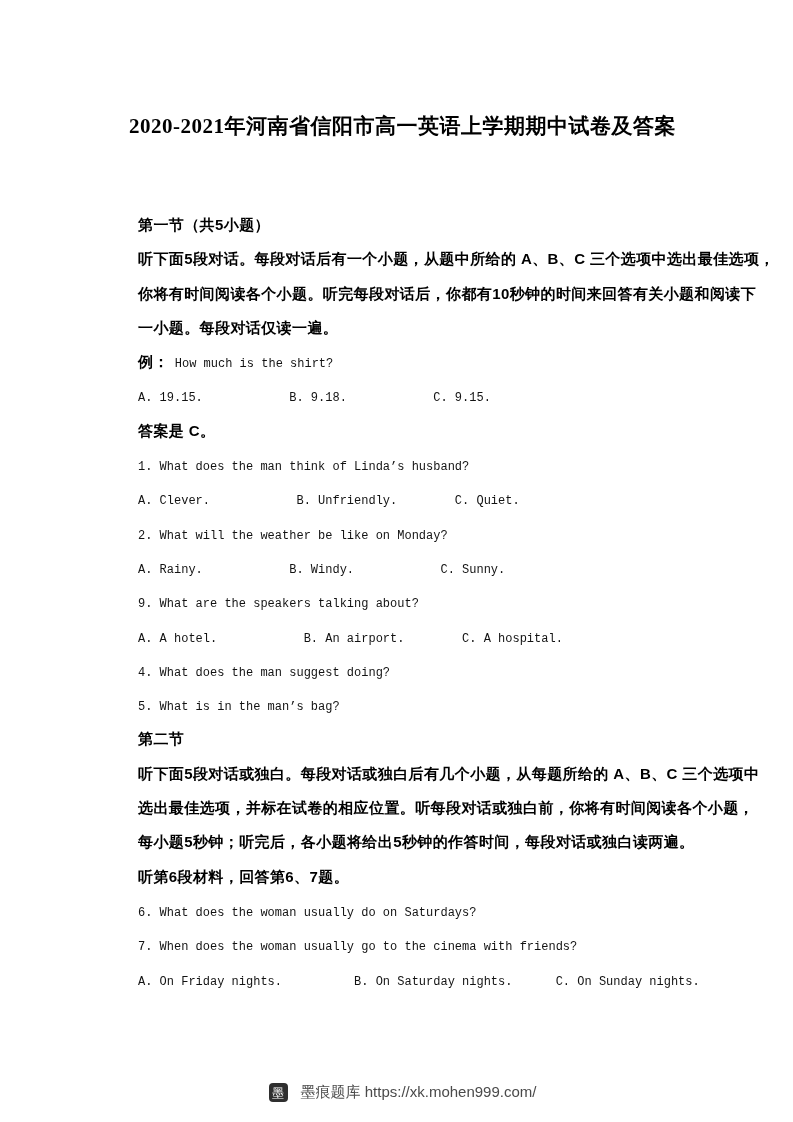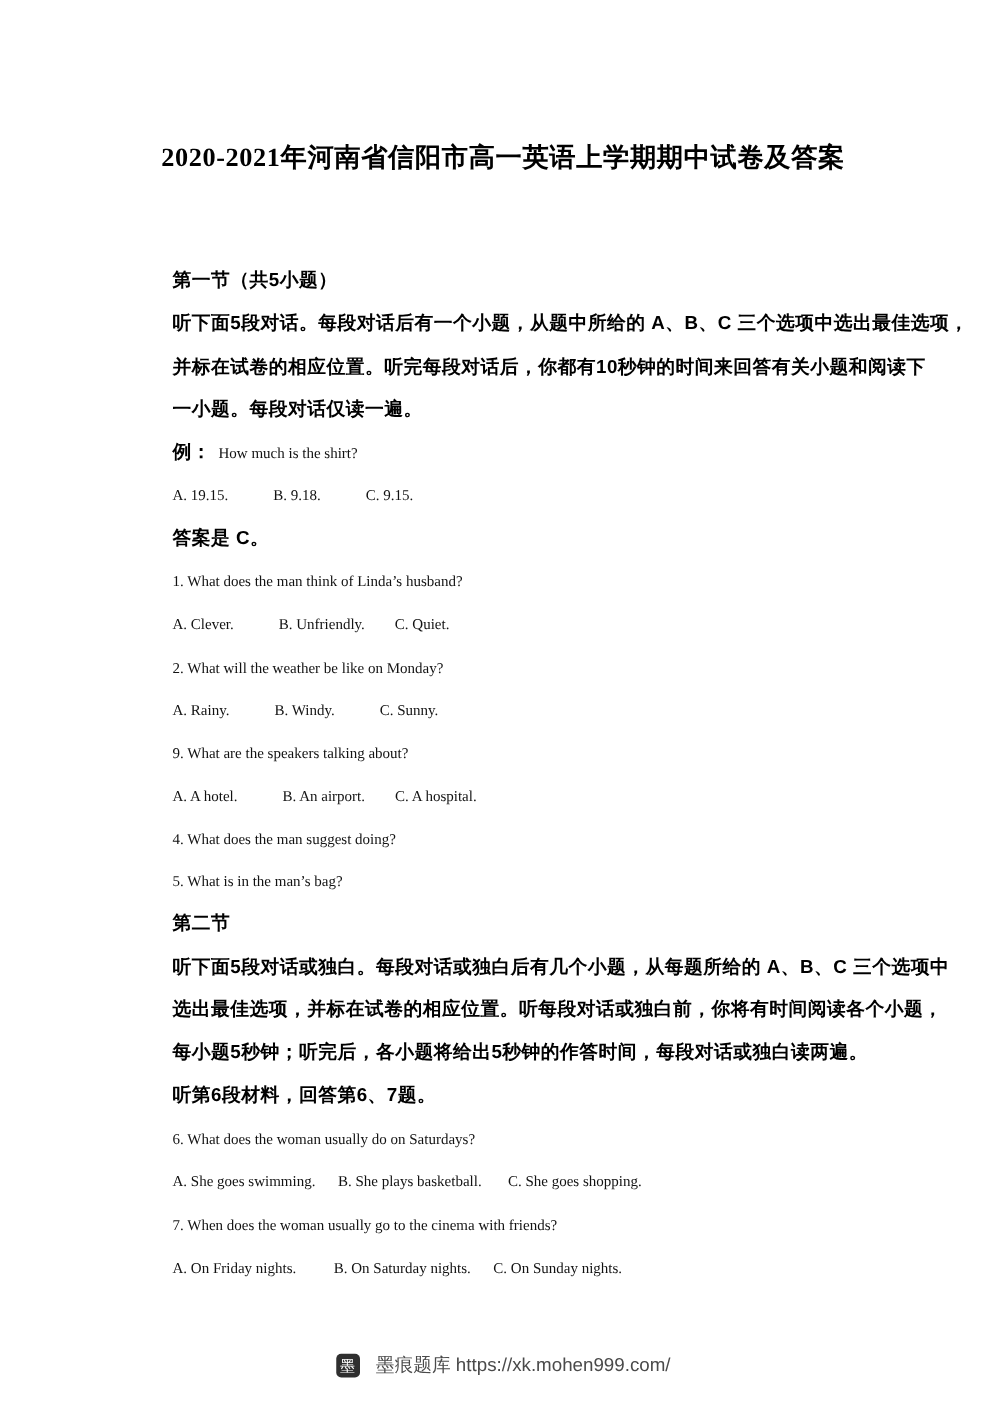--- a/index.html
+++ b/index.html
@@ -41,21 +41,21 @@
     white-space: pre;
   }
   .cn {
     font-family: "Liberation Sans", sans-serif;
     font-weight: 700;
     font-size: 15px;
     letter-spacing: 0.4px;
     color: #000;
   }
   .en {
-    font-family: Liberation Serif, serif;
+    font-family: Liberation Mono, monospace;
     font-weight: 400;
     font-size: 12px;
     color: #121212;
   }
   .footer {
     position: absolute;
     top: 1068px;
     left: 0;
     right: 0;
     display: flex;
@@ -84,40 +84,39 @@
 </head>
 <body>
 
 <div class="page">
 
   <div class="title">2020-2021年河南省信阳市高一英语上学期期中试卷及答案</div>
 
   <div class="content">
       <div class="line"><span class="cn">第一节（共5小题）</span></div>
       <div class="line"><span class="cn">听下面5段对话。每段对话后有一个小题，从题中所给的 A、B、C 三个选项中选出最佳选项，</span></div>
-      <div class="line"><span class="cn">并标在试卷的相应位置。听完每段对话后，你都有10秒钟的时间来回答有关小题和阅读下</span></div>
+      <div class="line"><span class="cn">你将有时间阅读各个小题。听完每段对话后，你都有10秒钟的时间来回答有关小题和阅读下</span></div>
       <div class="line"><span class="cn">一小题。每段对话仅读一遍。</span></div>
       <div class="line"><span class="cn">例：</span><span class="en">How much is the shirt?</span></div>
       <div class="line"><span class="en">A. 19.15.            B. 9.18.            C. 9.15.</span></div>
       <div class="line"><span class="cn">答案是 C。</span></div>
       <div class="line"><span class="en">1. What does the man think of Linda’s husband?</span></div>
       <div class="line"><span class="en">A. Clever.            B. Unfriendly.        C. Quiet.</span></div>
       <div class="line"><span class="en">2. What will the weather be like on Monday?</span></div>
       <div class="line"><span class="en">A. Rainy.            B. Windy.            C. Sunny.</span></div>
       <div class="line"><span class="en">9. What are the speakers talking about?</span></div>
       <div class="line"><span class="en">A. A hotel.            B. An airport.        C. A hospital.</span></div>
       <div class="line"><span class="en">4. What does the man suggest doing?</span></div>
       <div class="line"><span class="en">5. What is in the man’s bag?</span></div>
       <div class="line"><span class="cn">第二节</span></div>
       <div class="line"><span class="cn">听下面5段对话或独白。每段对话或独白后有几个小题，从每题所给的 A、B、C 三个选项中</span></div>
       <div class="line"><span class="cn">选出最佳选项，并标在试卷的相应位置。听每段对话或独白前，你将有时间阅读各个小题，</span></div>
       <div class="line"><span class="cn">每小题5秒钟；听完后，各小题将给出5秒钟的作答时间，每段对话或独白读两遍。</span></div>
       <div class="line"><span class="cn">听第6段材料，回答第6、7题。</span></div>
       <div class="line"><span class="en">6. What does the woman usually do on Saturdays?</span></div>
-      <div class="line"><span class="en">A. She goes swimming.      B. She plays basketball.       C. She goes shopping.</span></div>
       <div class="line"><span class="en">7. When does the woman usually go to the cinema with friends?</span></div>
       <div class="line"><span class="en">A. On Friday nights.          B. On Saturday nights.      C. On Sunday nights.</span></div>
     </div>
 
   <div class="footer">
     <span class="footer-logo">墨</span>
     <span class="footer-text">墨痕题库 https://xk.mohen999.com/</span>
   </div>
 
 </div>

